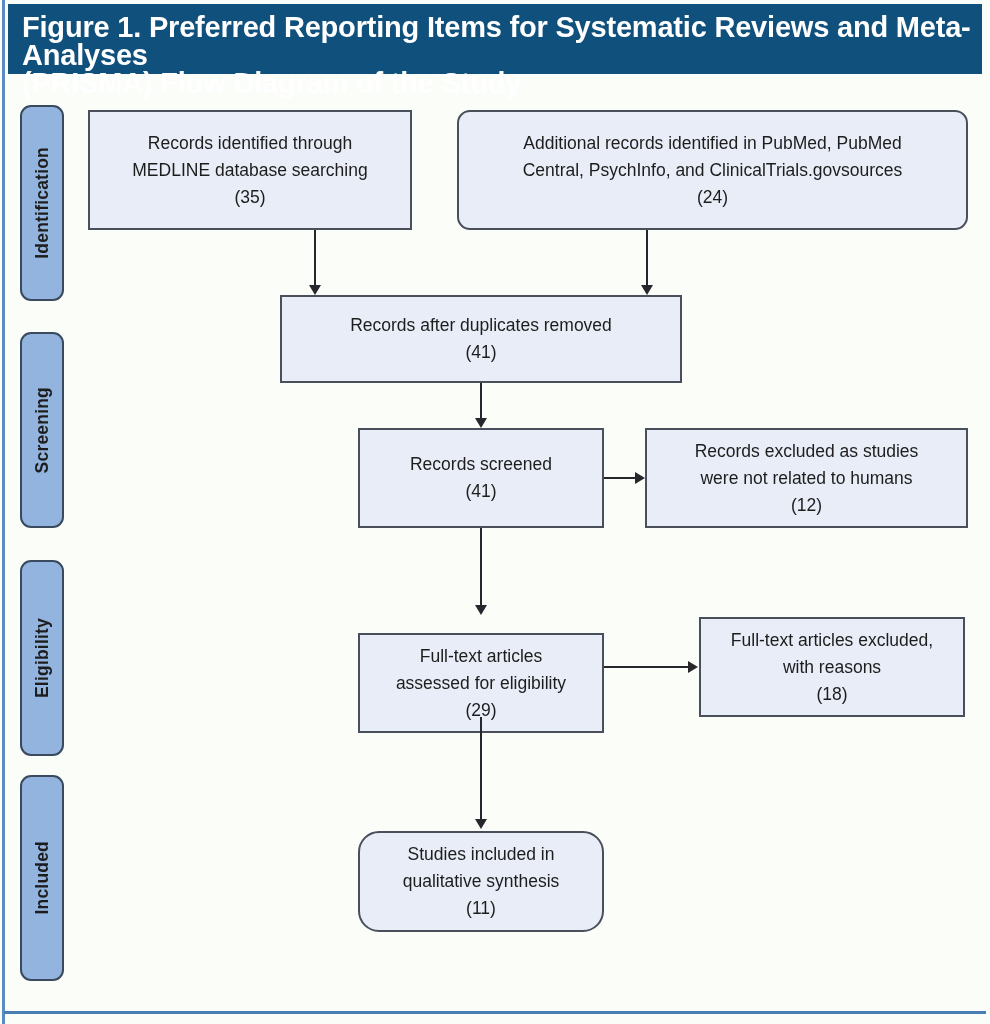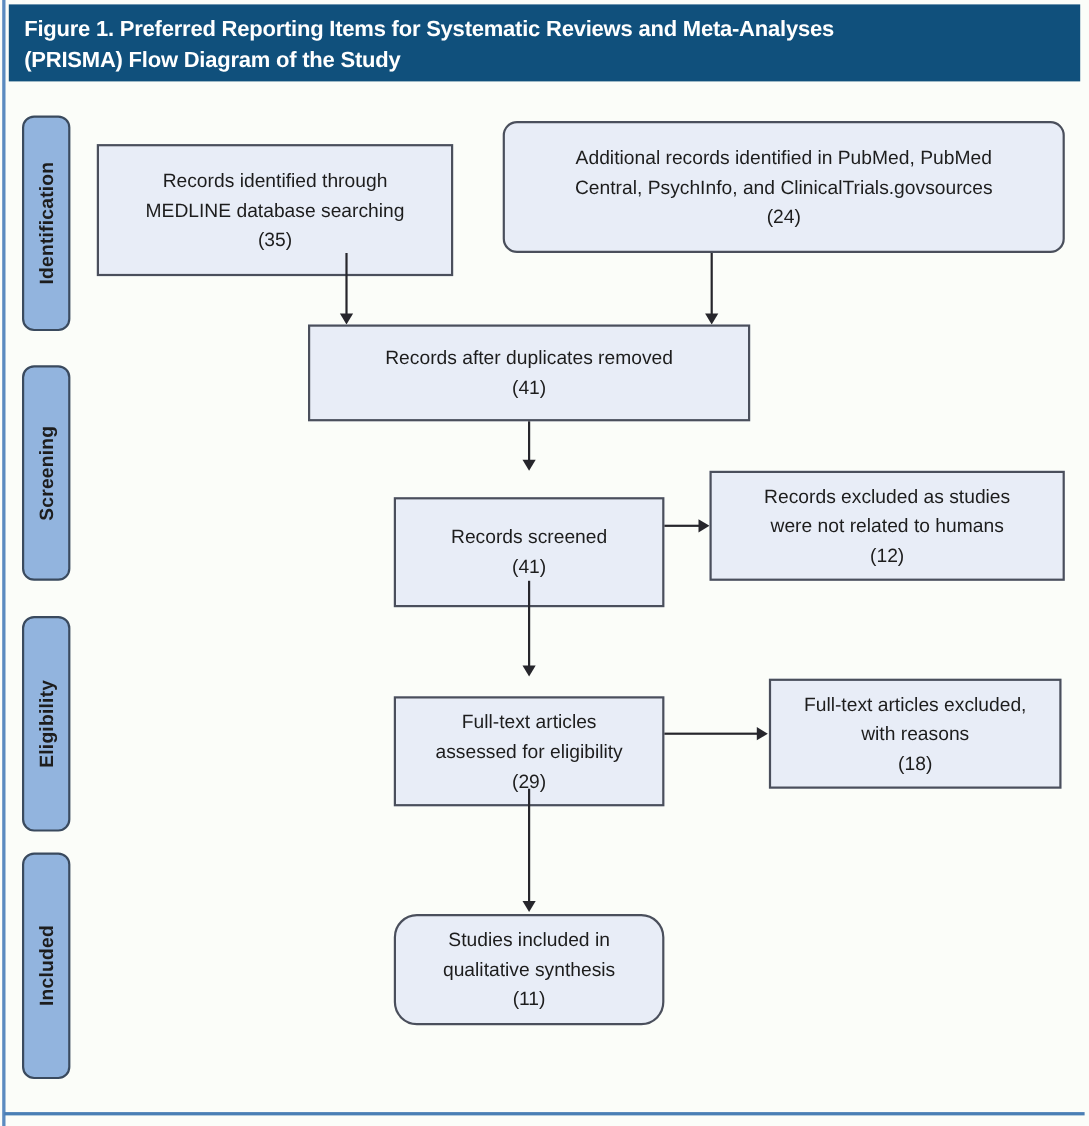--- a/index.html
+++ b/index.html
@@ -31,21 +31,21 @@
   #figure-header {
     position: absolute;
     left: 8px; top: 4px;
     width: 974px; height: 70px;
     background: #10507c;
     box-sizing: border-box;
     padding: 9px 0 0 14px;
   }
   #figure-header .title {
     color: #ffffff;
-    font-size: 20px;
+    font-size: 29px;
     font-weight: bold;
     line-height: 28px;
     letter-spacing: -0.2px;
     white-space: pre-line;
   }
 
   
   .stage-tab {
     position: absolute;
     width: 44px;
@@ -132,21 +132,21 @@
 </div>
 
 <div class="stage-tab" style="left:20px; top:560px; height:196px;">
   <span class="stage-label">Eligibility</span>
 </div>
 
 <div class="stage-tab" style="left:20px; top:775px; height:206px;">
   <span class="stage-label">Included</span>
 </div>
 
-<div class="flow-box" style="left:88px; top:110px; width:324px; height:120px;margin-top:21px;">
+<div class="flow-box" style="left:88px; top:110px; width:324px; height:120px;">
   <span class="box-text">Records identified through
 MEDLINE database searching
 (35)</span>
 </div>
 
 <div class="flow-box" style="left:457px; top:110px; width:511px; height:120px;border-radius:13px;">
   <span class="box-text">Additional records identified in PubMed, PubMed
 Central, PsychInfo, and ClinicalTrials.govsources
 (24)</span>
 </div>
@@ -158,21 +158,21 @@
 <div class="arrow-down" style="left:641px; top:285px;"></div>
 
 <div class="flow-box" style="left:280px; top:295px; width:402px; height:88px;">
   <span class="box-text">Records after duplicates removed
 (41)</span>
 </div>
 
 <div class="conn-v" style="left:480px; top:383px; height:37px;"></div>
 <div class="arrow-down" style="left:475px; top:418px;"></div>
 
-<div class="flow-box" style="left:358px; top:452px; width:246px; height:100px;">
+<div class="flow-box" style="left:358px; top:428px; width:246px; height:100px;">
   <span class="box-text">Records screened
 (41)</span>
 </div>
 
 <div class="conn-h" style="left:604px; top:477px; width:34px;"></div>
 <div class="arrow-right" style="left:635px; top:472px;"></div>
 
 <div class="flow-box" style="left:645px; top:428px; width:323px; height:100px;">
   <span class="box-text">Records excluded as studies
 were not related to humans

